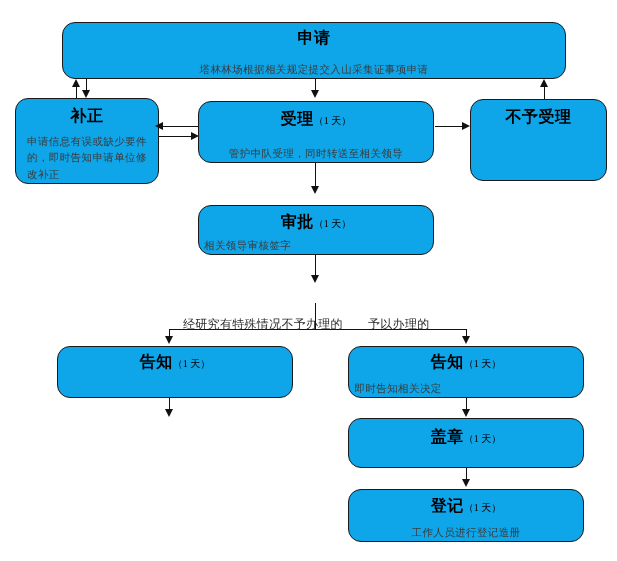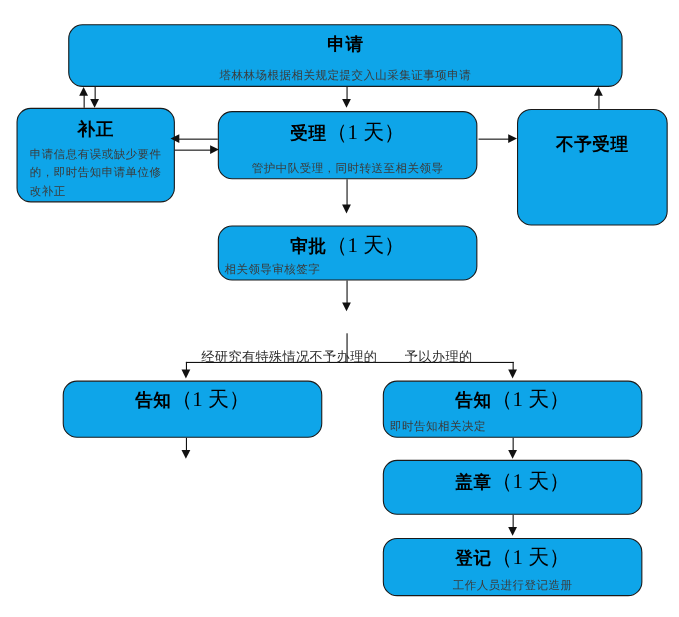--- a/index.html
+++ b/index.html
@@ -32,21 +32,21 @@
     font-weight:bold;
     font-size:16px;
     line-height:1.15;
     letter-spacing:0.5px;
     white-space:nowrap;
     color:#000;
   }
   .node .title .days{
     font-family:"Liberation Serif","DejaVu Serif",serif;
     font-weight:normal;
-    font-size:19px;
+    font-size:10px;
     letter-spacing:0;
   }
   .node .sub{
     font-family:"Liberation Serif","DejaVu Serif",serif;
     font-size:10.5px;
     line-height:1.55;
     color:#3b3b3b;
     letter-spacing:0.4px;
   }
   .node.center-sub .sub{text-align:center;width:100%;}
@@ -122,21 +122,21 @@
 
   <div class="ln hln" style="left:162px;top:126px;width:36px;"></div>
   <div class="arrow-h left" style="left:155px;top:121.5px;"></div>
 
   <div class="ln hln" style="left:159px;top:136px;width:36px;"></div>
   <div class="arrow-h right" style="left:191px;top:131.5px;"></div>
 
   <div class="ln hln" style="left:435px;top:126px;width:29px;"></div>
   <div class="arrow-h right" style="left:462px;top:121.5px;"></div>
 
-  <div class="node wrap-sub" style="left:470px;top:99px;width:137px;height:106px;padding:20px 10px 0 10px;">
+  <div class="node wrap-sub" style="left:470px;top:99px;width:137px;height:82px;padding:8px 10px 0 10px;">
     <div class="title">
       <span>不予受理</span><span class="days"></span>
     </div>
   </div>
 
   <div class="ln vln" style="left:315px;top:163px;height:26px;"></div>
   <div class="arrow down" style="left:310.5px;top:186px;"></div>
 
   <div class="node left-sub" style="left:198px;top:205px;width:236px;height:50px;padding:7px 0 0 0;">
     <div class="title">

